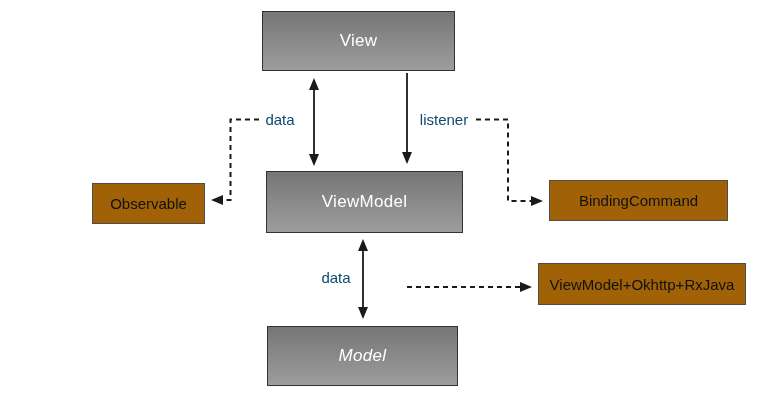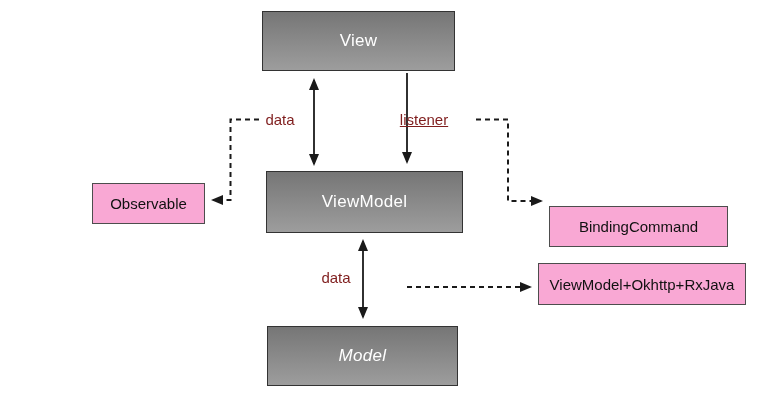--- a/index.html
+++ b/index.html
@@ -28,40 +28,40 @@
     box-sizing: border-box;
   }
   .node-filled {
     background: linear-gradient(to bottom, #767676 0%, #9d9d9d 100%);
     border: 1.5px solid #333333;
     color: #ffffff;
     font-size: 17px;
     letter-spacing: 0.3px;
   }
   .node-outlined {
-    background: #f9a8d4;
+    background: #a16207;
     border: 1.2px solid #4d4d4d;
     color: #111111;
     font-size: 15px;
   }
   .node-view       { left: 262px; top: 11px;  width: 193px; height: 60px; }
   .node-viewmodel  { left: 266px; top: 171px; width: 197px; height: 62px; }
   .node-model      { left: 267px; top: 326px; width: 191px; height: 60px; font-style: italic; }
   .node-observable     { left: 92px;  top: 183px; width: 113px; height: 41px; }
-  .node-bindingcommand { left: 549px; top: 180px; width: 179px; height: 41px; margin-top: 26px; }
+  .node-bindingcommand { left: 549px; top: 180px; width: 179px; height: 41px; }
   .node-retrofit       { left: 538px; top: 263px; width: 208px; height: 42px; }
   .edge-label {
     position: absolute;
     font-size: 15px;
-    color: #7f1d1d;
+    color: #0c4a6e;
     text-align: center;
     line-height: 22px;
   }
   .label-data-top    { left: 250px; top: 109px; width: 60px; }
-  .label-listener    { left: 384px; top: 109px; width: 80px; text-decoration: underline; }
+  .label-listener    { left: 404px; top: 109px; width: 80px; }
   .label-data-bottom { left: 306px; top: 267px; width: 60px; }
 </style>
 </head>
 <body>
 
 <div class="canvas">
 
   <svg class="edges-layer" width="757" height="402" viewBox="0 0 757 402">
     <defs>
       <marker id="arrow-end" markerUnits="userSpaceOnUse" markerWidth="13" markerHeight="11" refX="10" refY="5" orient="auto">

